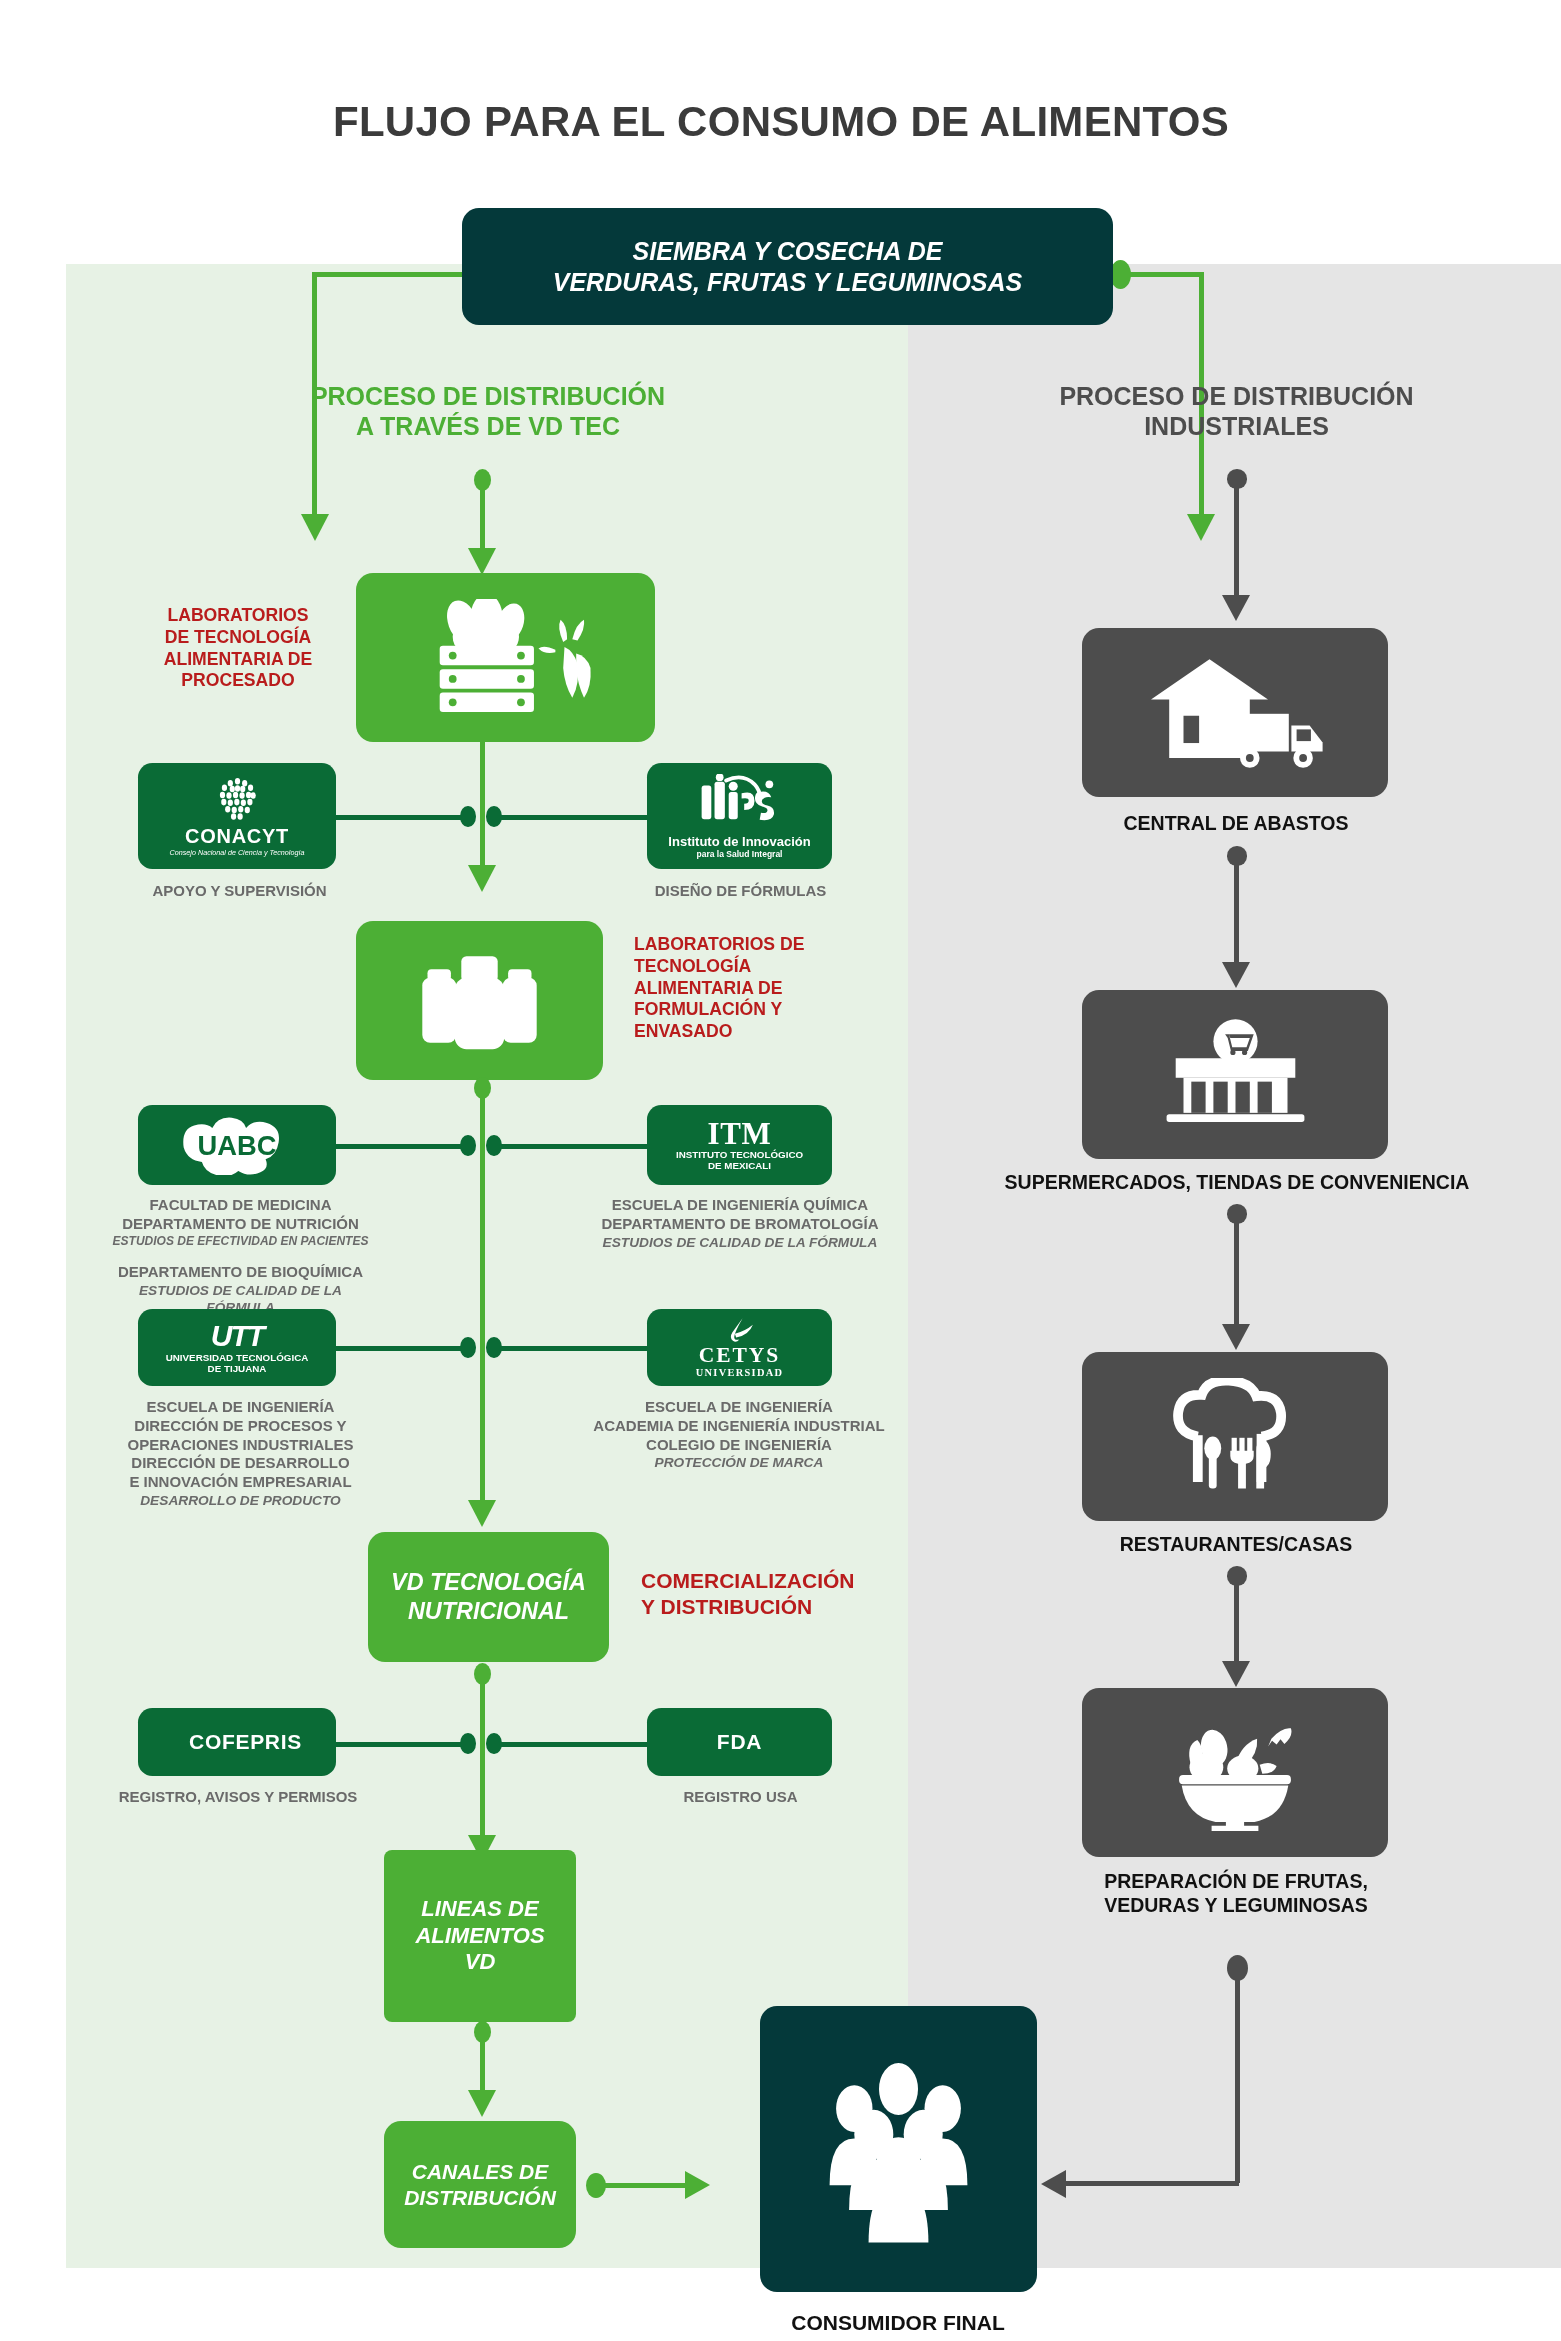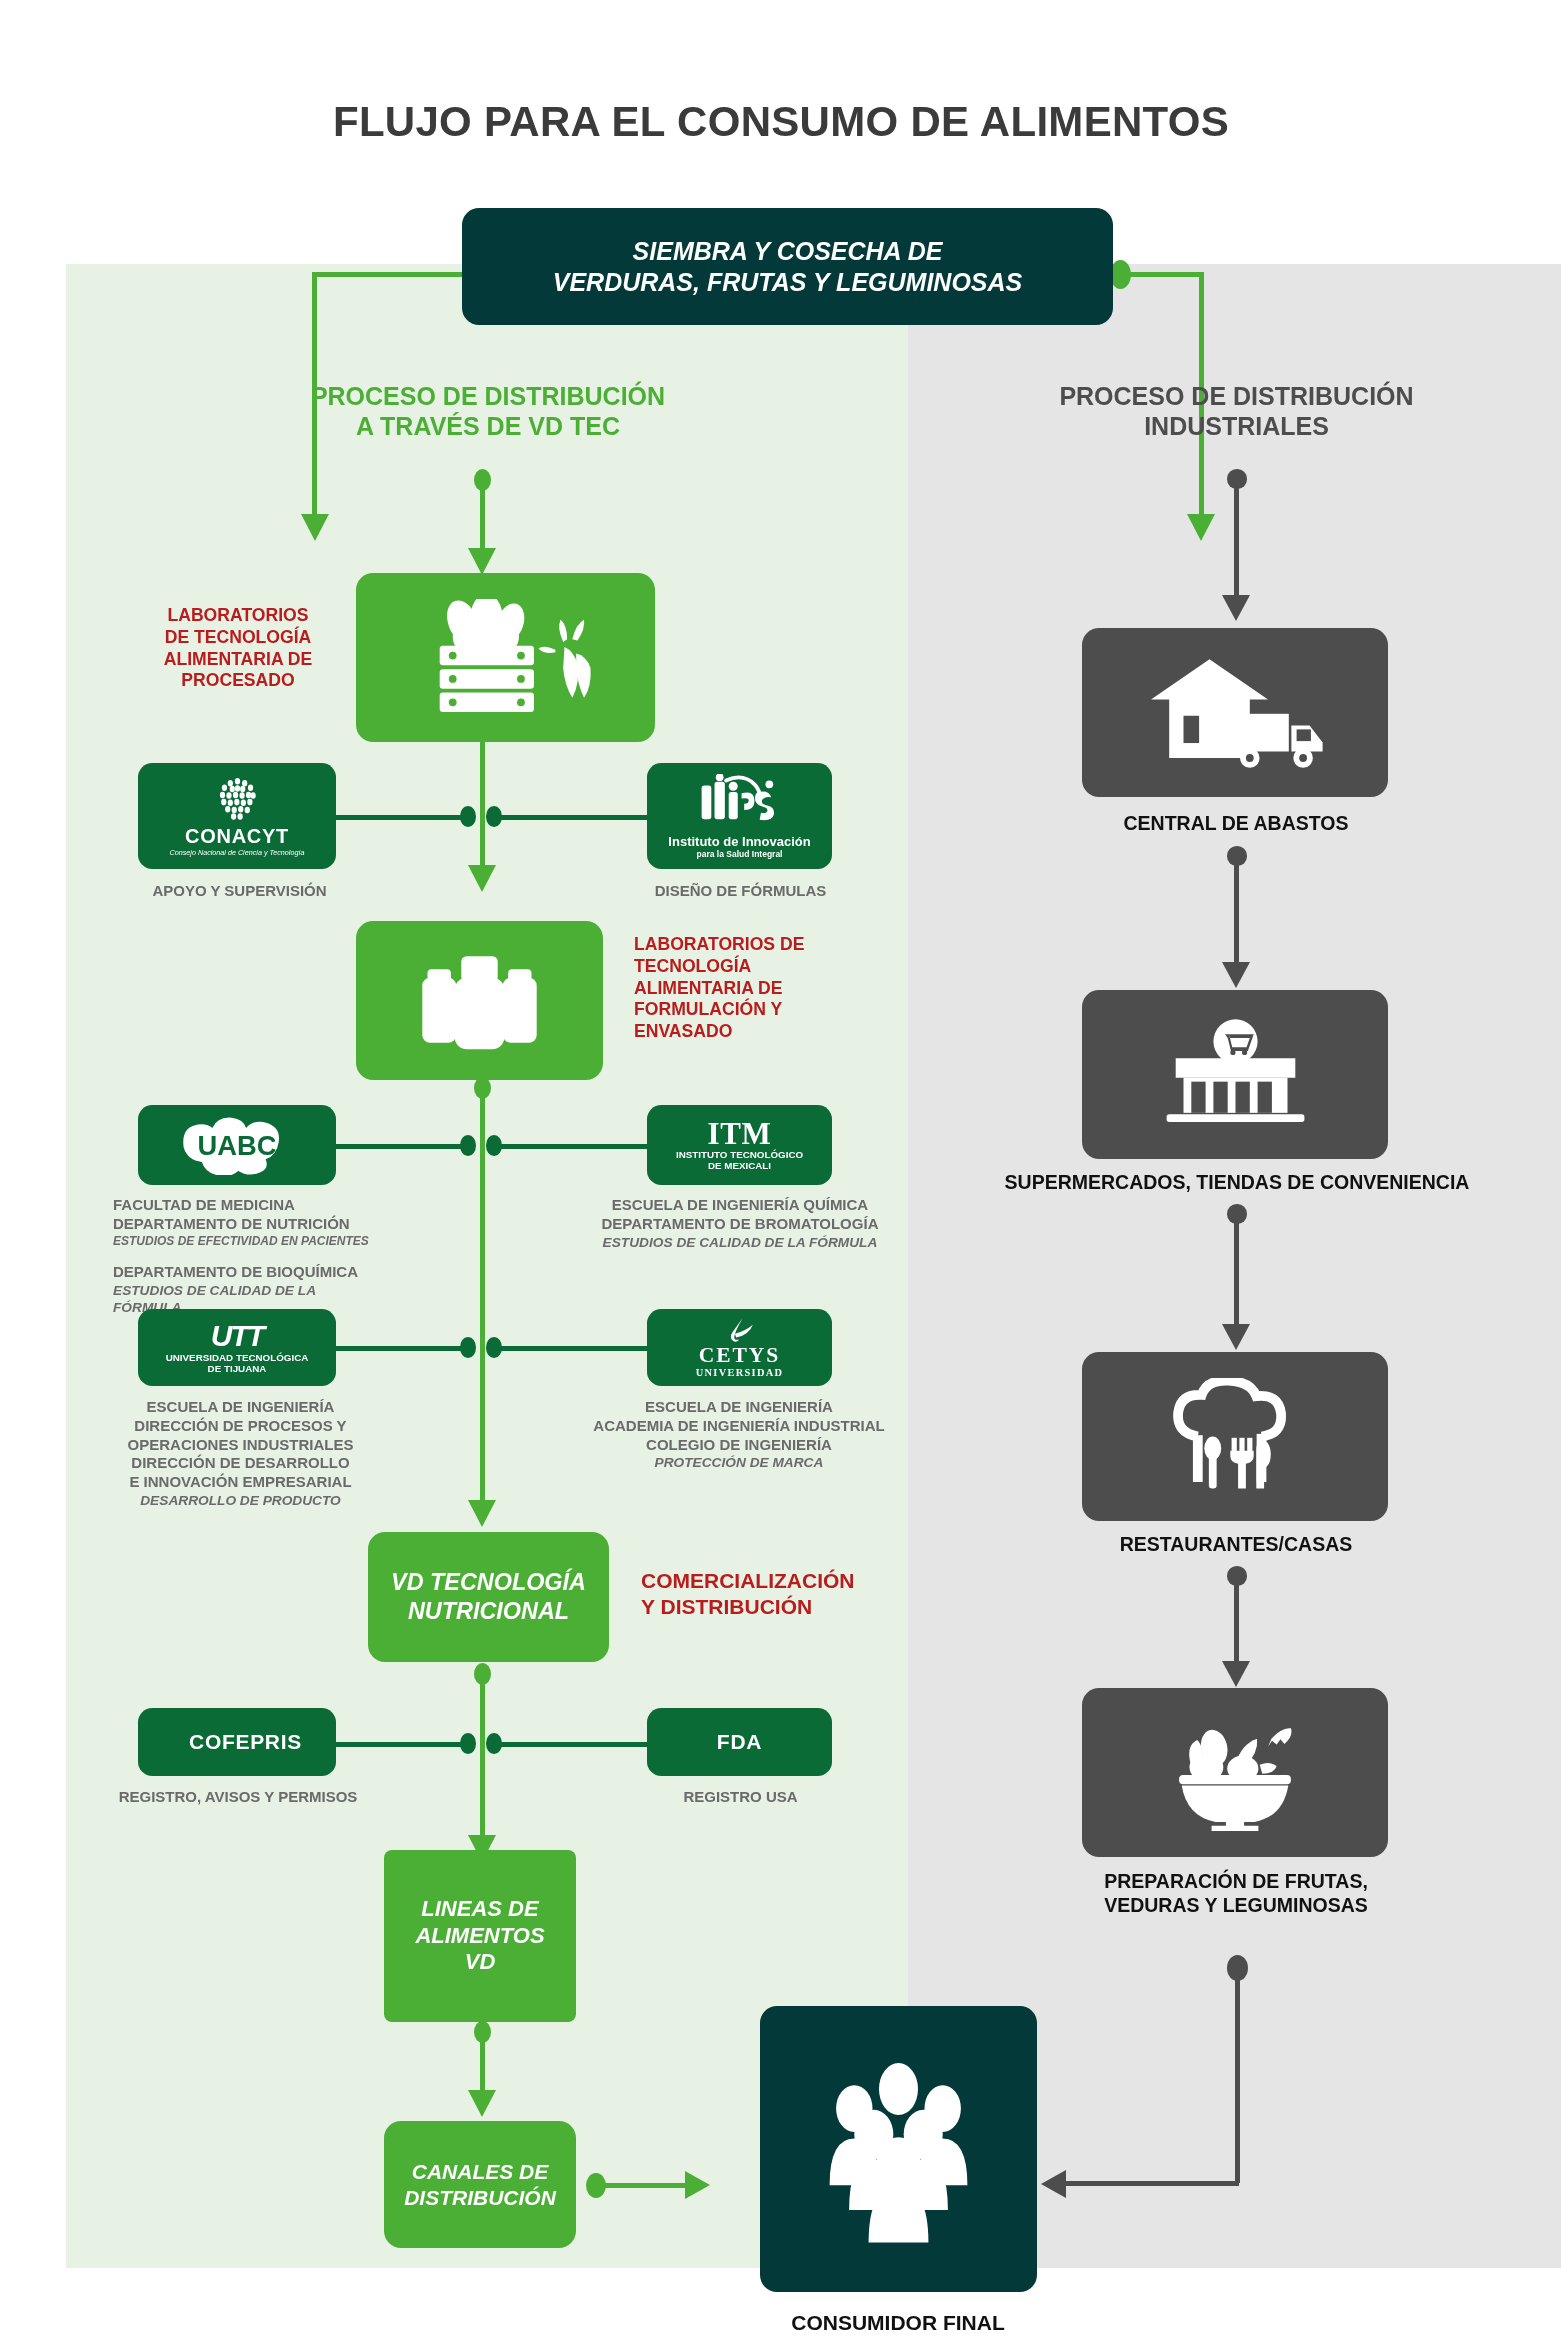--- a/index.html
+++ b/index.html
@@ -234,21 +234,21 @@
 <div class="box green-dark" style="left:138px;top:1105px;width:198px;height:80px;">
   <div class="logo-in">
     <span>
       <svg width="130" height="60" viewBox="0 0 200 92">
         <path d="M18 50 q-4 -28 16 -34 q18 -5 28 4 q8 -18 30 -16 q18 2 22 16 q12 -14 32 -8 q22 7 18 30 q-3 20 -20 26 q6 14 -8 20 q-18 8 -34 -2 q-14 12 -34 6 q-18 -5 -22 -20 q-22 -2 -28 -22 z" fill="#fff"></path>
         <text x="100" y="62" font-family="Liberation Sans, sans-serif" font-size="42" font-weight="bold" fill="#0a6b36" text-anchor="middle">UABC</text>
       </svg>
     </span>
   </div>
 </div>
-<div class="cap" style="left:113px;top:1196px;width:273px;text-align:left;font-size:15px;">
+<div class="cap" style="left:104px;top:1196px;width:273px;text-align:center;font-size:15px;">
   <div>FACULTAD DE MEDICINA</div>
   <div>DEPARTAMENTO DE NUTRICIÓN</div>
   <div class="ital" style="font-size:12px;">ESTUDIOS DE EFECTIVIDAD EN PACIENTES</div>
   <div style="height:14.3px;"></div>
   <div>DEPARTAMENTO DE BIOQUÍMICA</div>
   <div class="ital" style="font-size:13.7px;">ESTUDIOS DE CALIDAD DE LA FÓRMULA</div>
 </div>
 
 <div class="box green-dark" style="left:647px;top:1105px;width:185px;height:80px;">
   <div class="logo-in">

